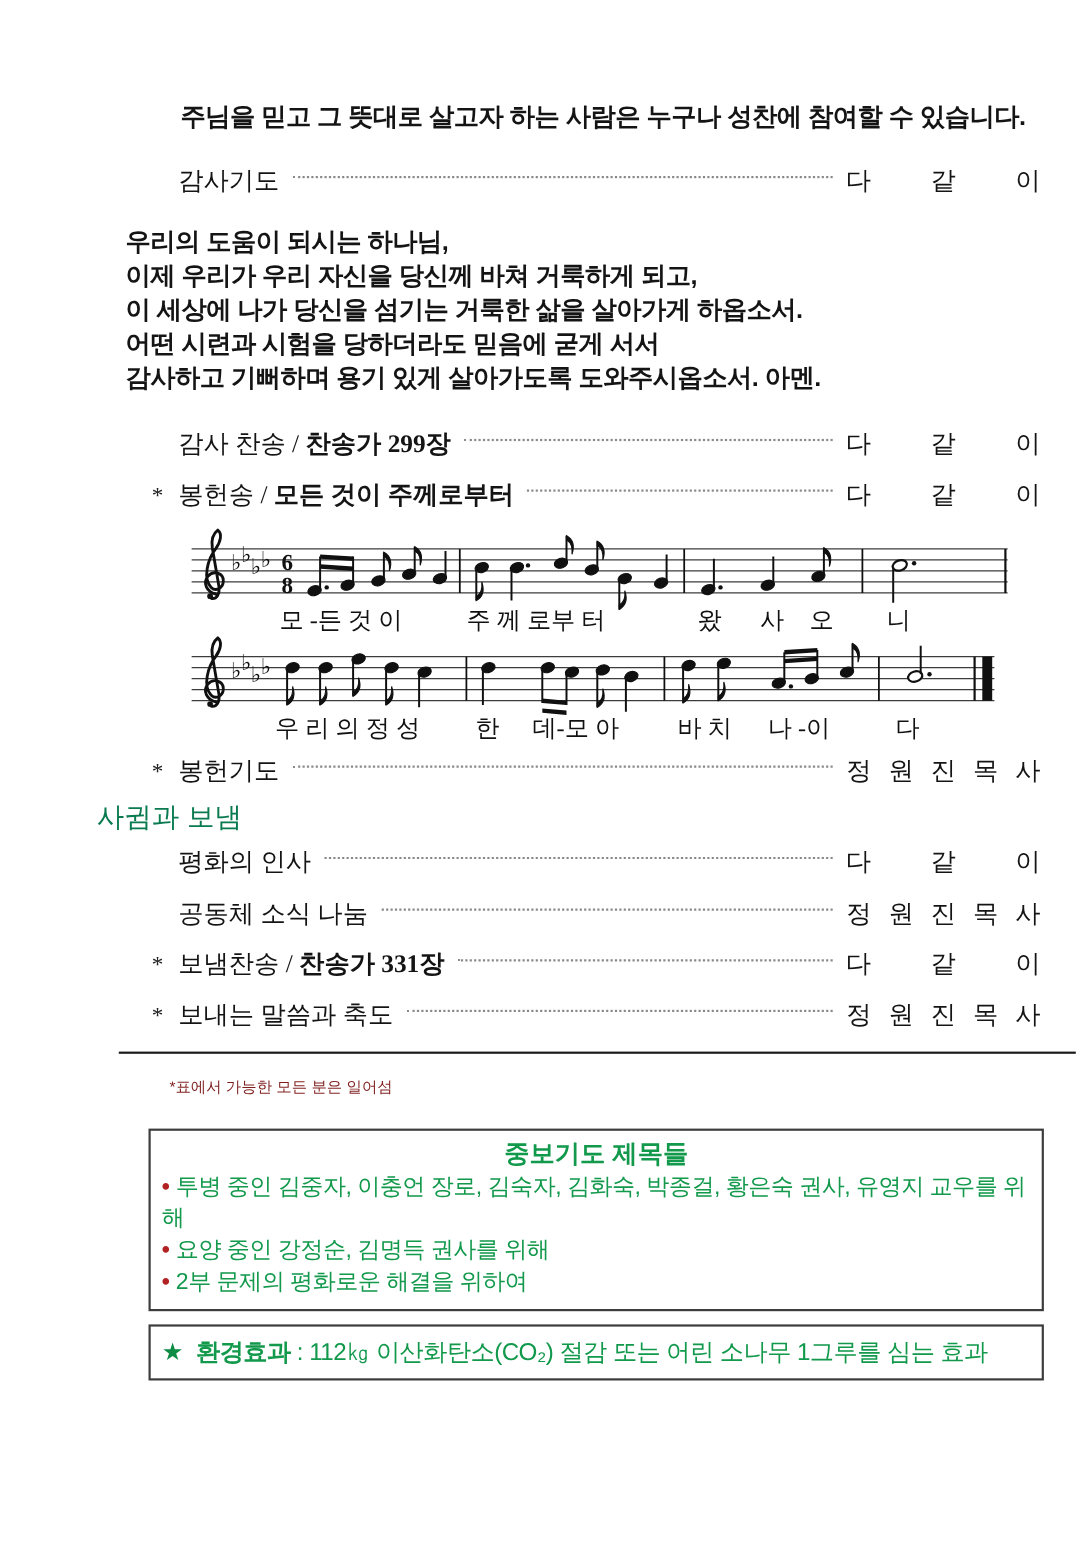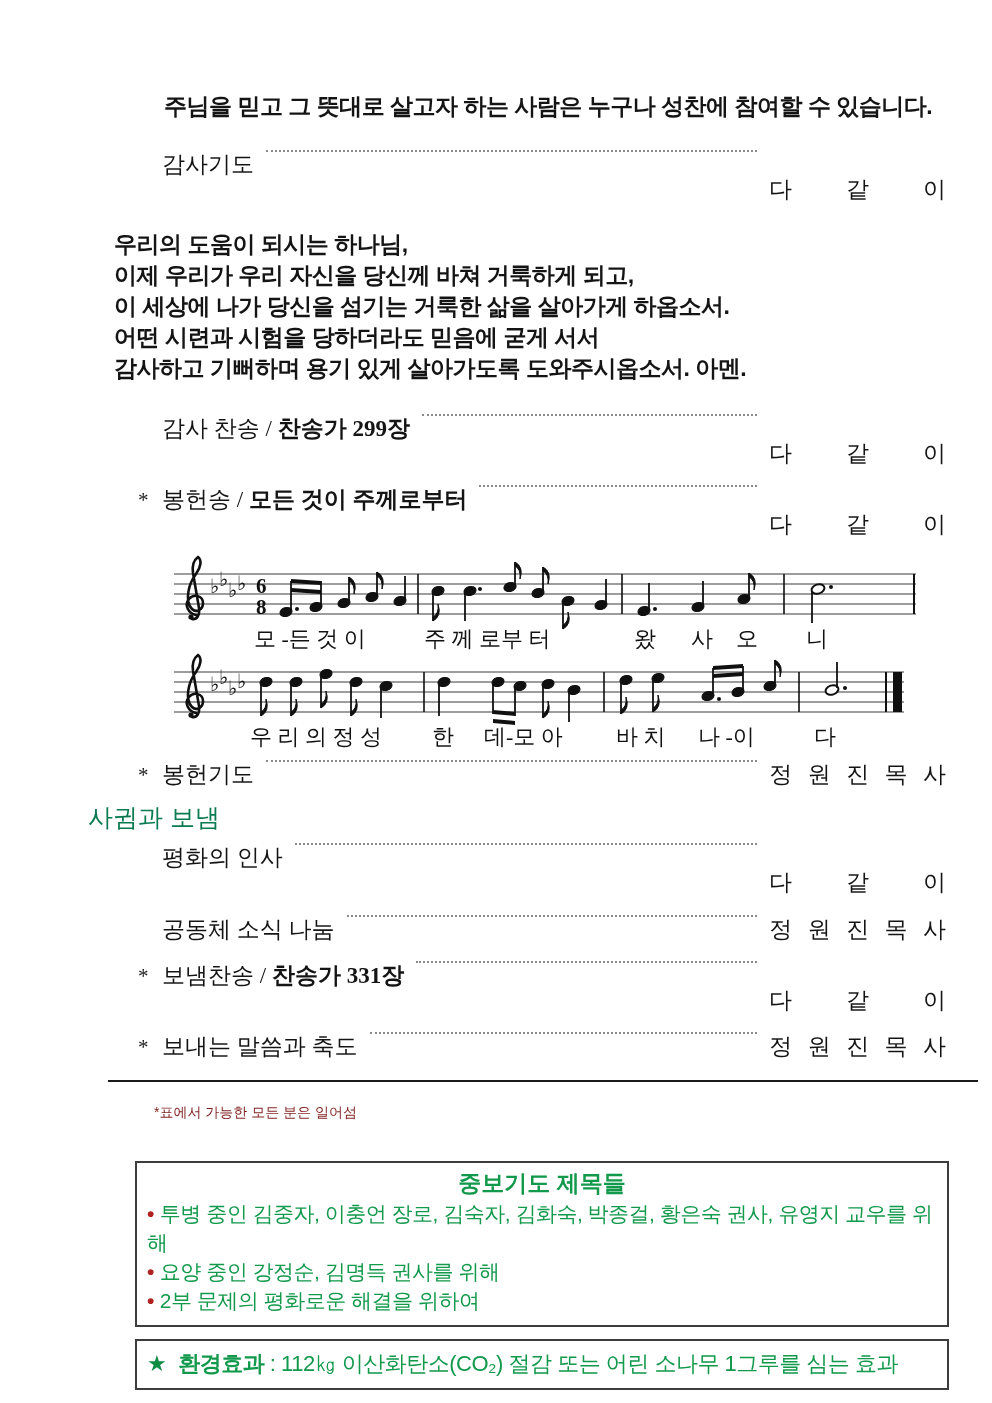--- a/index.html
+++ b/index.html
@@ -4,26 +4,26 @@
 <style>
   html,body{margin:0;padding:0;background:#ffffff;width:992px;height:1403px;overflow:hidden;
             font-family:"Liberation Serif",serif;color:#141414;}
   .page{position:relative;width:992px;height:1403px;padding-left:46px;}
 
   
   .intro{padding:92px 88px 0 118px;font-family:"Liberation Sans",sans-serif;
          font-weight:700;font-size:23px;line-height:28px;letter-spacing:-0.5px;}
 
   
-  .row{display:flex;align-items:flex-start;margin:0 92px 0 92px;font-size:23px;line-height:30px;}
+  .row{display:flex;align-items:center;margin:0 92px 0 92px;font-size:23px;line-height:30px;}
   .marker{width:24px;font-size:21px;color:#222;flex:0 0 24px;}
   .label b{font-weight:700;}
   .dots{flex:1;border-bottom:2px dotted #8a8a8a;margin:0 12px 8px 12px;min-width:40px;}
   .right{flex:0 0 172px;white-space:nowrap;}
-  .right-wide{word-spacing:2.1em;margin-top:25px;}
+  .right-wide{word-spacing:2.1em;}
   .right-narrow{word-spacing:0.42em;}
 
   .row-thanks{margin-top:30px;}
   .prayer{margin:24px 100px 0 68px;font-family:"Liberation Sans",sans-serif;
           font-weight:700;font-size:23px;line-height:31px;letter-spacing:-0.5px;}
   .row-hymn1{margin-top:30px;}
   .row-offering{margin-top:16px;}
   .music{margin:12px 0 0 128px;}
   .music svg text{font-family:"Liberation Serif",serif;}
   .lyr{font-size:22px;fill:#111;}
@@ -34,21 +34,21 @@
            font-weight:400;font-size:25px;line-height:30px;margin-left:42px;}
   .row-peace{margin-top:11px;}
   .row-news{margin-top:17px;}
   .row-sendhymn{margin-top:16px;}
   .row-benediction{margin-top:16px;}
 
   .rule{margin:18px 60px 0 62px;border-top:2px solid #1b1b1b;height:0;}
   .footnote{margin:16px 0 0 108px;font-family:"Liberation Sans",sans-serif;
             font-size:14px;line-height:28px;color:#7f1d1d;}
 
-  .notice{margin:35px 89px 0 89px;border:2px solid #3d3d3d;padding:4px 10px 10px 10px;
+  .notice{margin:24px 89px 0 89px;border:2px solid #3d3d3d;padding:4px 10px 10px 10px;
           font-family:"Liberation Sans",sans-serif;}
   .notice-title{text-align:center;font-weight:700;font-size:23px;line-height:32px;}
   .n-item{font-size:21px;line-height:29px;letter-spacing:-0.5px;}
   .n-item .bullet{font-weight:700;margin-right:6px;}
   .n-item b{font-weight:400;}
   .solar{margin:12px 89px 0 89px;border:2px solid #3d3d3d;padding:7px 10px 9px 10px;
          font-family:"Liberation Sans",sans-serif;}
   .s-line{font-size:22px;line-height:31px;letter-spacing:-0.5px;}
   .s-line .star{margin-right:12px;}
   .s-line b{font-weight:700;}

